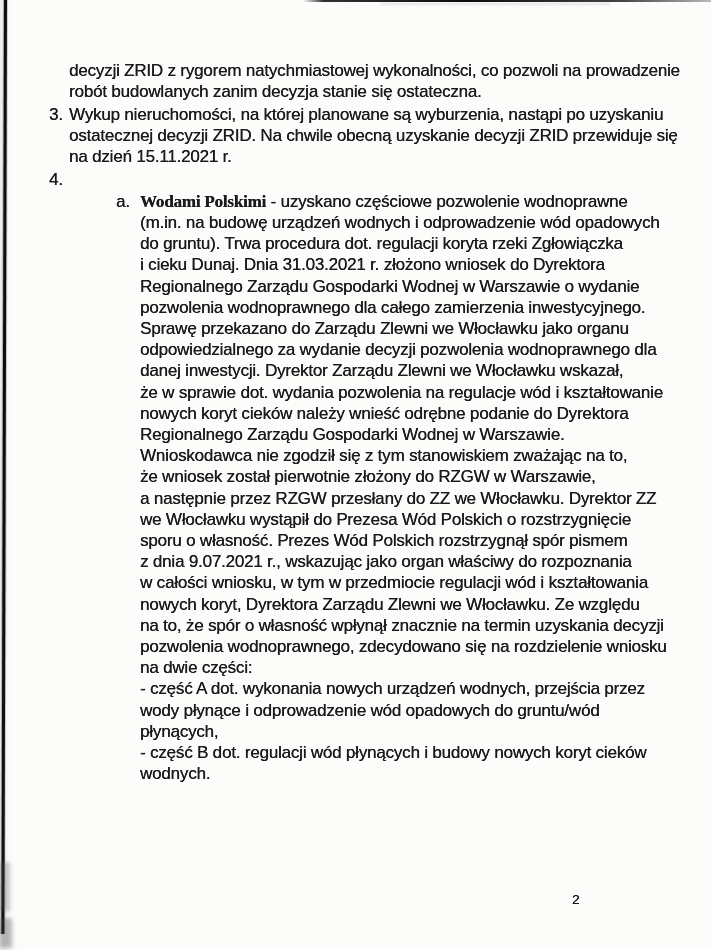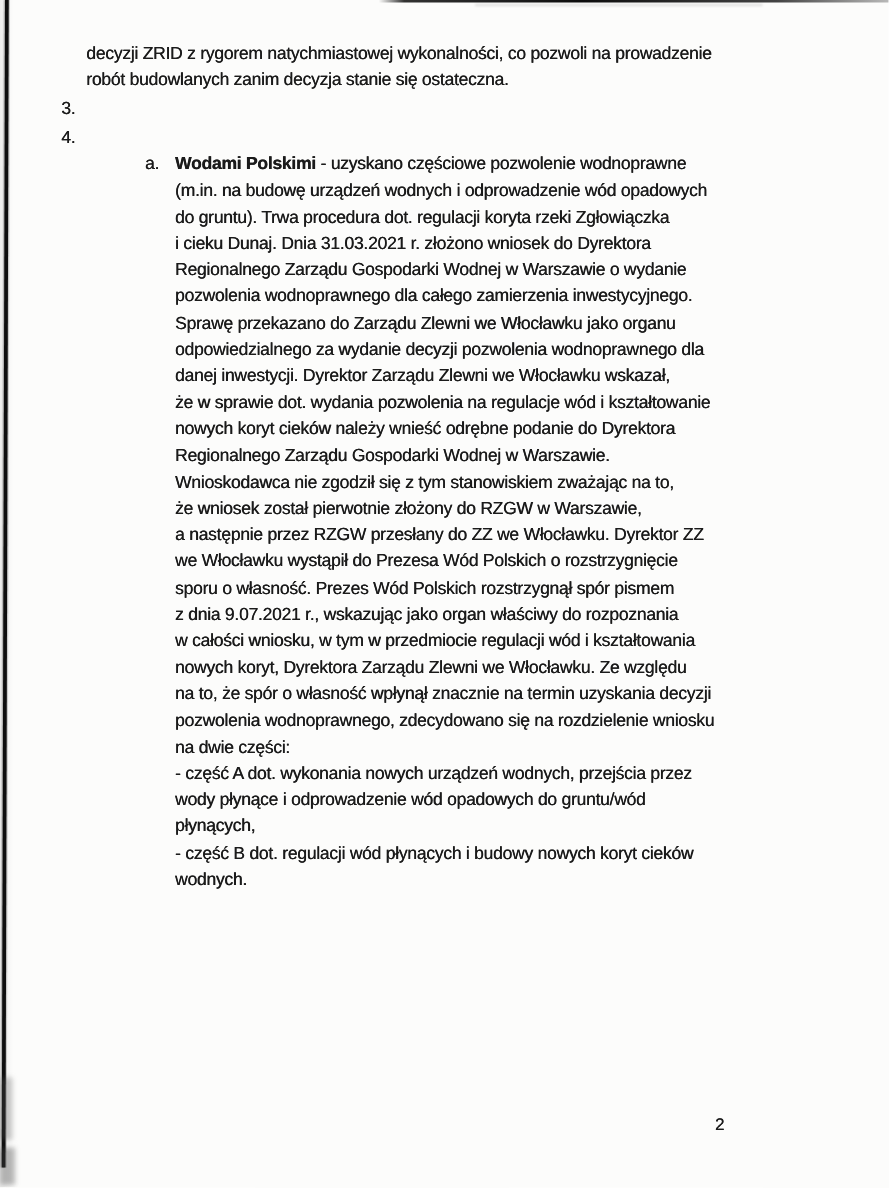--- a/index.html
+++ b/index.html
@@ -56,34 +56,34 @@
   .edge-top-faint {
     position: absolute;
     top: 3px; left: 380px; width: 230px; height: 2px;
     background: rgba(0,0,0,0.10);
     filter: blur(1px);
   }
 
   
   .content {
     position: absolute;
-    left: 49px; top: 32px;
+    left: 49px; top: 60px;
     width: 610px;
-    font-size: 14px;
+    font-size: 17px;
     line-height: 21.2px;
     letter-spacing: -0.2px;
     text-shadow: 0.25px 0 0 currentColor;
   }
   .lines { white-space: pre; }
   .cont { margin: 0 0 0 20px; }
   .row { display: flex; margin-top: 1.5px; }
   .num { flex: none; width: 20px; }
   .sub { margin-left: 67px; margin-top: 0.5px; }
   .sub .num { width: 24px; }
-  .lead { font-weight: bold; letter-spacing: -0.2px; }
+  .lead { font-weight: bold; letter-spacing: -0.2px; font-family: Liberation Serif, serif; }
 
   .page-number {
     position: absolute;
     left: 572px; top: 892px;
     font-size: 13.5px;
     text-shadow: 0.25px 0 0 currentColor;
   }
 </style>
 </head>
 <body>
@@ -97,20 +97,23 @@
   <div class="edge-top"></div>
   <div class="edge-top-faint"></div>
 
   <div class="content">
 
     <div class="cont lines">decyzji ZRID z rygorem natychmiastowej wykonalności, co pozwoli na prowadzenie
 robót budowlanych zanim decyzja stanie się ostateczna.</div>
 
     <div class="row">
       <span class="num">3.</span>
+      <span class="lines">Wykup nieruchomości, na której planowane są wyburzenia, nastąpi po uzyskaniu
+ostatecznej decyzji ZRID. Na chwile obecną uzyskanie decyzji ZRID przewiduje się
+na dzień 15.11.2021 r.</span>
     </div>
 
     <div class="row">
       <span class="num">4.</span>
     </div>
 
     <div class="row sub">
       <span class="num">a.</span>
       <span class="sub-text"><b class="lead">Wodami Polskimi</b><span class="lines"> - uzyskano częściowe pozwolenie wodnoprawne
 (m.in. na budowę urządzeń wodnych i odprowadzenie wód opadowych

